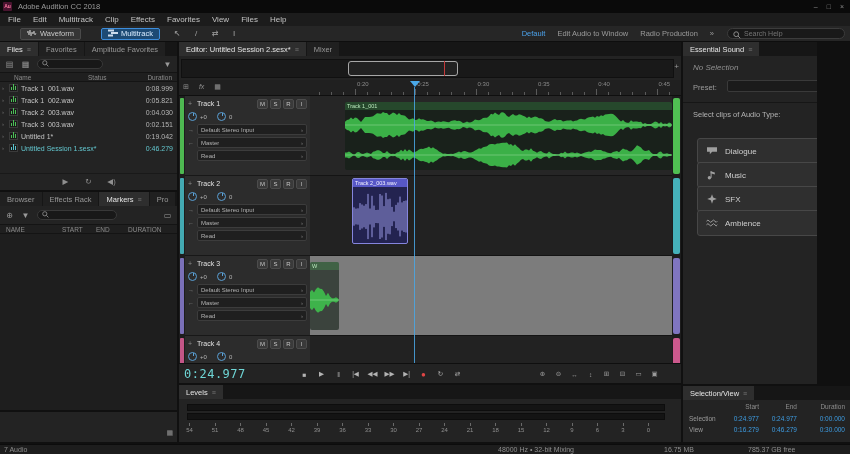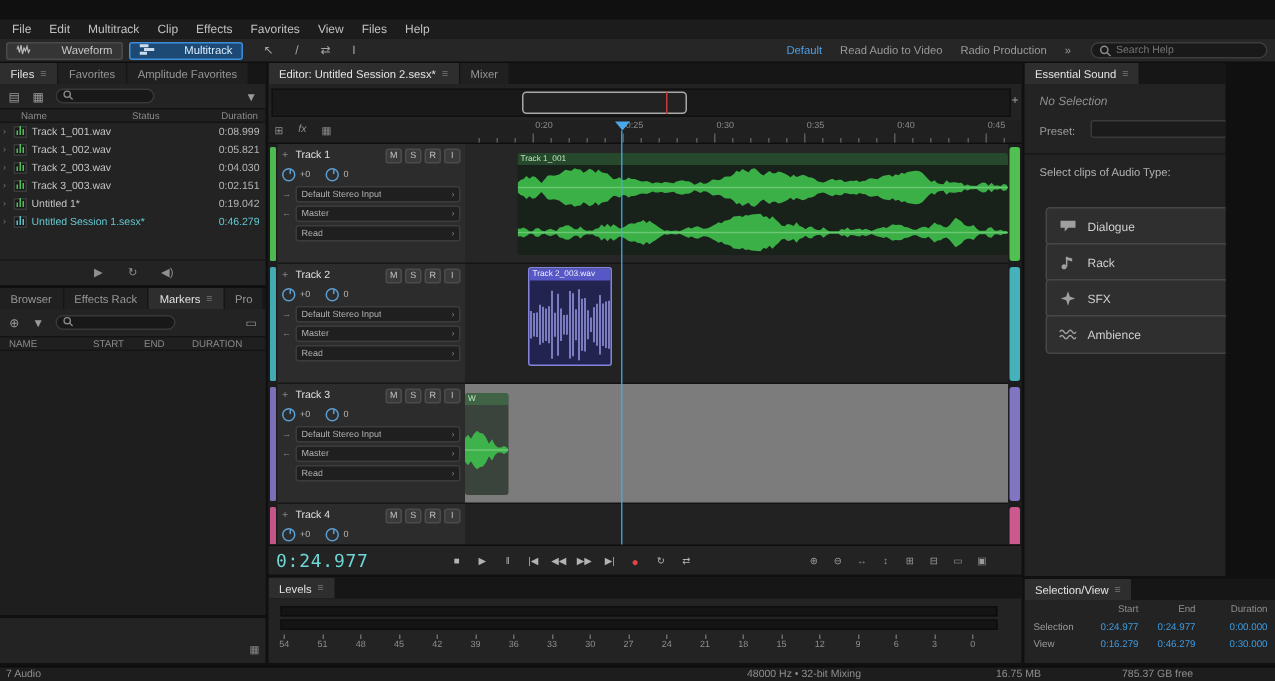--- a/index.html
+++ b/index.html
@@ -5,21 +5,21 @@
   *{box-sizing:border-box;margin:0;padding:0}
   body{background:#000}
   #window{position:relative;width:850px;height:454px;background:#101010;font-family:"Liberation Sans",sans-serif;overflow:hidden;color:#c8c8c8}
   .titlebar{position:absolute;left:0;top:0;width:850px;height:13px;background:#0a0a0a;display:flex;align-items:center}
   .app-icon{width:9px;height:9px;margin-left:3px;background:#4a1430;border-radius:1px;color:#ff7aa2;font-size:5px;line-height:9px;text-align:center;font-weight:bold}
   .app-title{margin-left:6px;font-size:7.5px;color:#9b9b9b}
   .win-controls{margin-left:auto;margin-right:6px;display:flex;gap:9px;font-size:7px;color:#8a8a8a}
   .menubar{position:absolute;left:0;top:13px;width:850px;height:13px;background:#1c1c1c;display:flex;align-items:center;padding-left:2px}
   .menu-item{padding:0 6px;font-size:8px;color:#c2c2c2}
   .topbar{position:absolute;left:0;top:26px;width:850px;height:16px;background:#262626;border-bottom:1px solid #0e0e0e;display:flex;align-items:center}
-  .mode-btn{height:12px;display:flex;align-items:center;gap:20px;padding:0 6px;margin-left:4px;background:#353535;border:1px solid #4a4a4a;border-radius:2px;font-size:7.5px;color:#c9c9c9;white-space:nowrap}
+  .mode-btn{height:12px;display:flex;align-items:center;gap:3px;padding:0 6px;margin-left:20px;background:#353535;border:1px solid #4a4a4a;border-radius:2px;font-size:7.5px;color:#c9c9c9;white-space:nowrap}
   .mode-btn.active{background:#1d4a74;border-color:#3d8ddb;color:#d9ecff}
   .tools{display:flex;gap:9px;margin-left:12px;font-size:8px;color:#a5a5a5}
   .tool{width:10px;text-align:center}
   .workspaces{margin-left:auto;display:flex;align-items:center;font-size:7.5px;color:#9a9a9a;gap:2px}
   .workspace{padding:0 5px;white-space:nowrap}
   .workspace.active{color:#4ba0e8}
   .searchbox{width:118px;height:11px;background:#191919;border:1px solid #3c3c3c;border-radius:6px;display:flex;align-items:center;padding:0 5px;gap:3px;margin:0 5px 0 8px;flex:none}
   .searchbox input{flex:1;background:transparent;border:none;outline:none;color:#bbb;font-size:7px;font-family:inherit;min-width:0}
   .panel{position:absolute;background:#232323;overflow:hidden}
   .tabbar{position:absolute;left:0;top:0;right:0;height:14px;background:#161616;display:flex;font-size:7.5px;color:#979797;overflow:hidden}
@@ -53,20 +53,29 @@
   .es-btn .chev{margin-left:auto;color:#8f8f8f}
   .transport-btn{position:absolute;top:4px;width:15px;height:12px;display:flex;align-items:center;justify-content:center;font-size:6.5px;color:#b3b3b3}
   .statusbar{position:absolute;left:0;top:444px;width:850px;height:10px;background:#1d1d1d;border-top:1px solid #0c0c0c}
   .statusbar span{position:absolute;top:1px;font-size:7px;color:#8e8e8e;white-space:nowrap}
 </style>
 </head>
 <body>
 
 <div id="window">
 
+  <div class="titlebar">
+    <div class="app-icon">Au</div>
+    <span class="app-title">Adobe Audition CC 2018</span>
+    <div class="win-controls">
+      <span>–</span>
+      <span>□</span>
+      <span>×</span>
+    </div>
+  </div>
 
   <div class="menubar" id="menubar">
       <span class="menu-item">File</span>
       <span class="menu-item">Edit</span>
       <span class="menu-item">Multitrack</span>
       <span class="menu-item">Clip</span>
       <span class="menu-item">Effects</span>
       <span class="menu-item">Favorites</span>
       <span class="menu-item">View</span>
       <span class="menu-item">Files</span>
@@ -89,21 +98,21 @@
       <span>Multitrack</span>
     </div>
     <div class="tools" id="tools">
         <span class="tool">↖</span>
         <span class="tool">/</span>
         <span class="tool">⇄</span>
         <span class="tool">I</span>
       </div>
     <div class="workspaces" id="workspaces">
         <span class="workspace active">Default</span>
-        <span class="workspace">Read Audio to Video</span>
+        <span class="workspace">Edit Audio to Window</span>
         <span class="workspace">Radio Production</span>
         <span class="workspace">»</span>
       </div>
     <div class="searchbox">
       <span><svg width="8" height="8" viewBox="0 0 8 8">
             <circle cx="3.2" cy="3.2" r="2.4" fill="none" stroke="#8b8b8b"></circle>
             <line x1="5" y1="5" x2="7.3" y2="7.3" stroke="#8b8b8b"></line>
           </svg></span>
       <input placeholder="Search Help" style="">
     </div>
@@ -609,21 +618,21 @@
             </svg></span>
           <span>Dialogue</span>
           <span class="chev">›</span>
         </div>
         <div class="es-btn" style="top: 120px;">
           <span style="width: 12px; height: 10px; display: inline-block;"><svg width="12" height="10" viewBox="0 0 12 10">
               <circle cx="3.4" cy="7.8" r="1.7" fill="#9f9f9f"></circle>
               <rect x="4.6" y="1.2" width="1" height="6.6" fill="#9f9f9f"></rect>
               <path d="M4.6 1.2l4.2 1.2v2L4.6 3.2z" fill="#9f9f9f"></path>
             </svg></span>
-          <span>Rack</span>
+          <span>Music</span>
           <span class="chev">›</span>
         </div>
         <div class="es-btn" style="top: 144px;">
           <span style="width: 12px; height: 10px; display: inline-block;"><svg width="12" height="10" viewBox="0 0 12 10">
               <path d="M6 .2l1.2 3.4L10.8 5 7.2 6.2 6 9.8 4.8 6.2 1.2 5l3.6-1.4z" fill="#9f9f9f"></path>
             </svg></span>
           <span>SFX</span>
           <span class="chev">›</span>
         </div>
         <div class="es-btn" style="top: 168px;">

